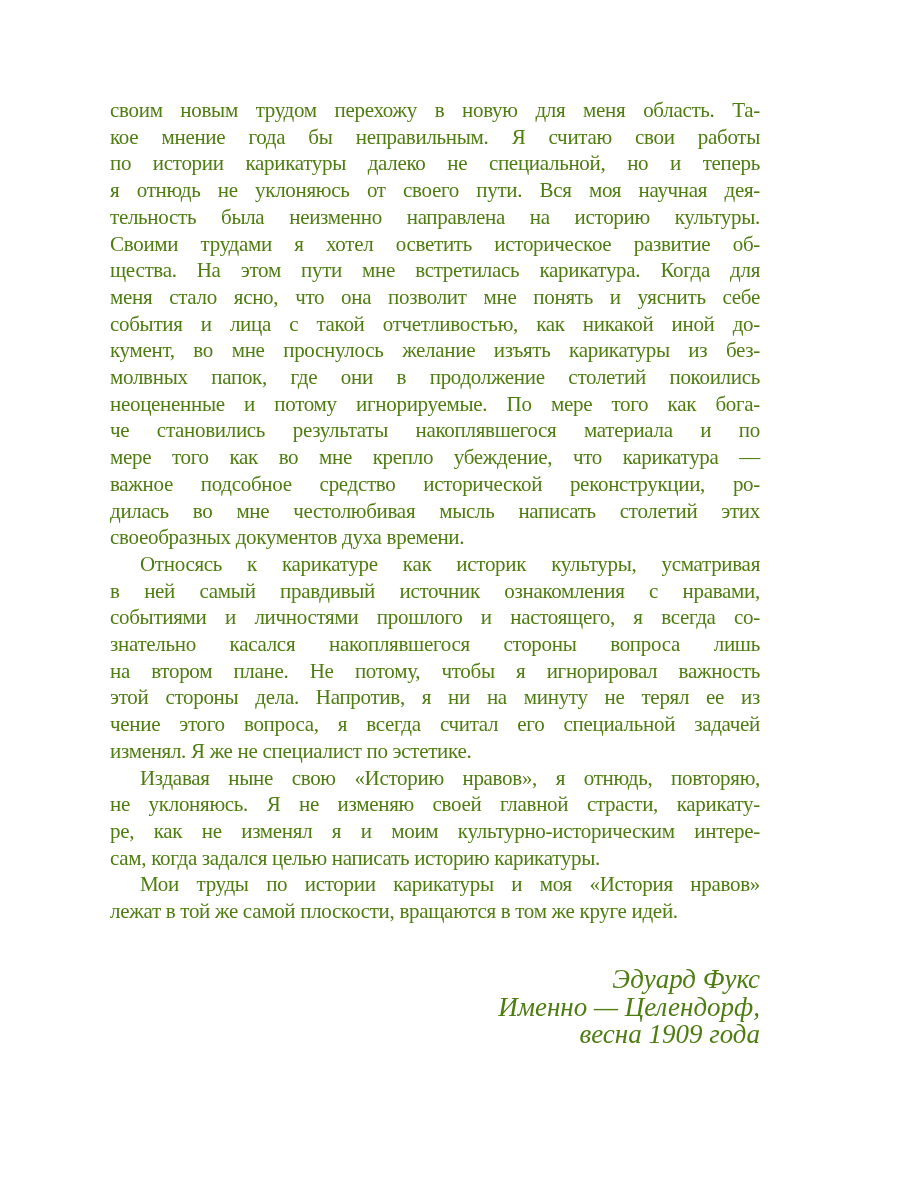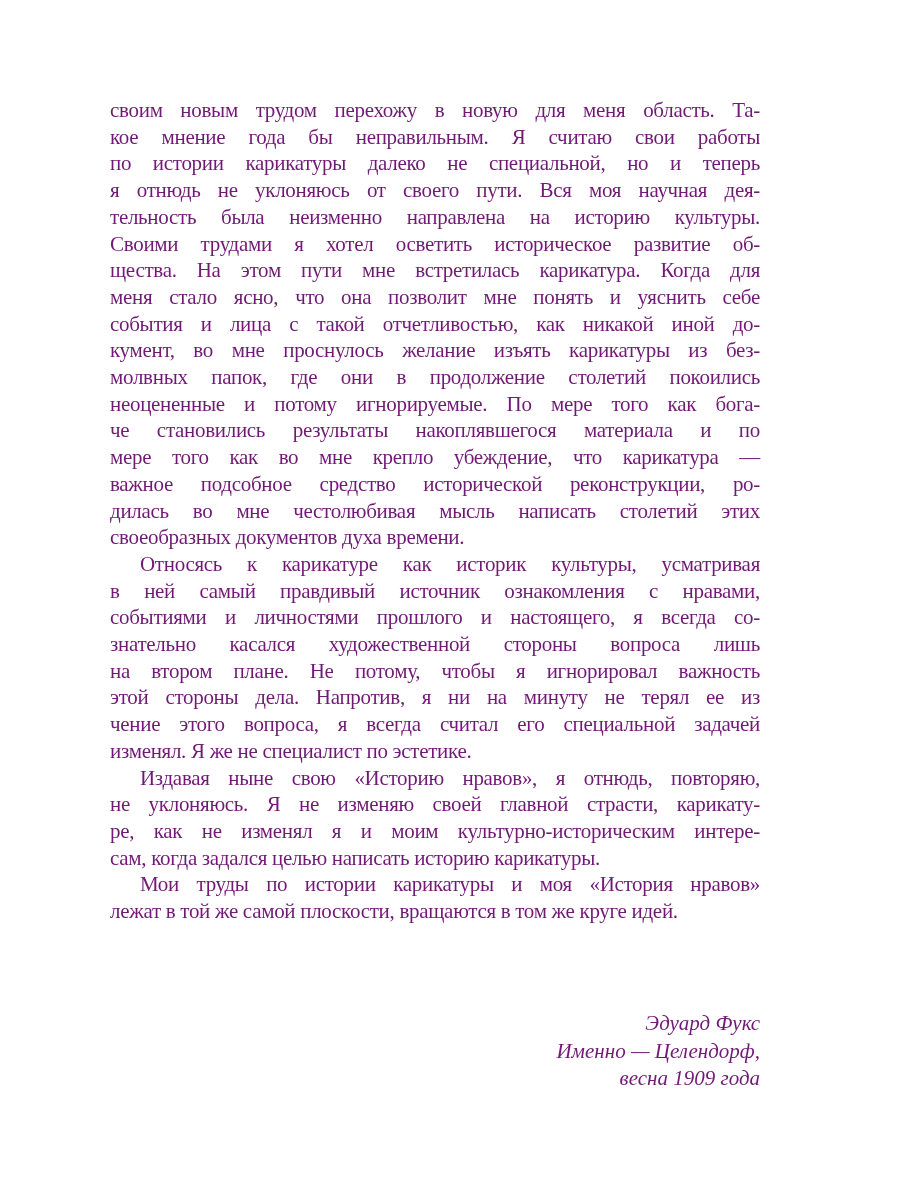--- a/index.html
+++ b/index.html
@@ -11,21 +11,21 @@
     height: 1200px;
     background: #ffffff;
   }
   .page {
     position: relative;
     width: 900px;
     height: 1200px;
     background: #ffffff;
     overflow: hidden;
     font-family: "Liberation Serif", "DejaVu Serif", serif;
-    color: #701a75;
+    color: #4d7c0f;
   }
   .text-block {
     position: absolute;
     left: 110px;
     top: 97px;
     width: 650px;
     font-size: 21px;
     line-height: 26.7px;
     letter-spacing: -0.3px;
   }
@@ -40,23 +40,22 @@
   .line.indent {
     text-indent: 30px;
   }
   .signature {
     position: absolute;
     left: 110px;
     top: 966px;
     width: 650px;
     text-align: right;
     font-style: italic;
-    font-size: 21px;
+    font-size: 27px;
     line-height: 27.5px;
-    margin-top: 44px;
   }
 </style>
 </head>
 <body>
 
 <div class="page">
   <div class="text-block" id="body-block">
       <div class="line">своим новым трудом перехожу в новую для меня область. Та-</div>
       <div class="line">кое мнение года бы неправильным. Я считаю свои работы</div>
       <div class="line">по истории карикатуры далеко не специальной, но и теперь</div>
@@ -70,21 +69,21 @@
       <div class="line">молвных папок, где они в продолжение столетий покоились</div>
       <div class="line">неоцененные и потому игнорируемые. По мере того как бога-</div>
       <div class="line">че становились результаты накоплявшегося материала и по</div>
       <div class="line">мере того как во мне крепло убеждение, что карикатура —</div>
       <div class="line">важное подсобное средство исторической реконструкции, ро-</div>
       <div class="line">дилась во мне честолюбивая мысль написать столетий этих</div>
       <div class="line flush">своеобразных документов духа времени.</div>
       <div class="line indent">Относясь к карикатуре как историк культуры, усматривая</div>
       <div class="line">в ней самый правдивый источник ознакомления с нравами,</div>
       <div class="line">событиями и личностями прошлого и настоящего, я всегда со-</div>
-      <div class="line">знательно касался художественной стороны вопроса лишь</div>
+      <div class="line">знательно касался накоплявшегося стороны вопроса лишь</div>
       <div class="line">на втором плане. Не потому, чтобы я игнорировал важность</div>
       <div class="line">этой стороны дела. Напротив, я ни на минуту не терял ее из</div>
       <div class="line">чение этого вопроса, я всегда считал его специальной задачей</div>
       <div class="line flush">изменял. Я же не специалист по эстетике.</div>
       <div class="line indent">Издавая ныне свою «Историю нравов», я отнюдь, повторяю,</div>
       <div class="line">не уклоняюсь. Я не изменяю своей главной страсти, карикату-</div>
       <div class="line">ре, как не изменял я и моим культурно-историческим интере-</div>
       <div class="line flush">сам, когда задался целью написать историю карикатуры.</div>
       <div class="line indent">Мои труды по истории карикатуры и моя «История нравов»</div>
       <div class="line flush">лежат в той же самой плоскости, вращаются в том же круге идей.</div>

